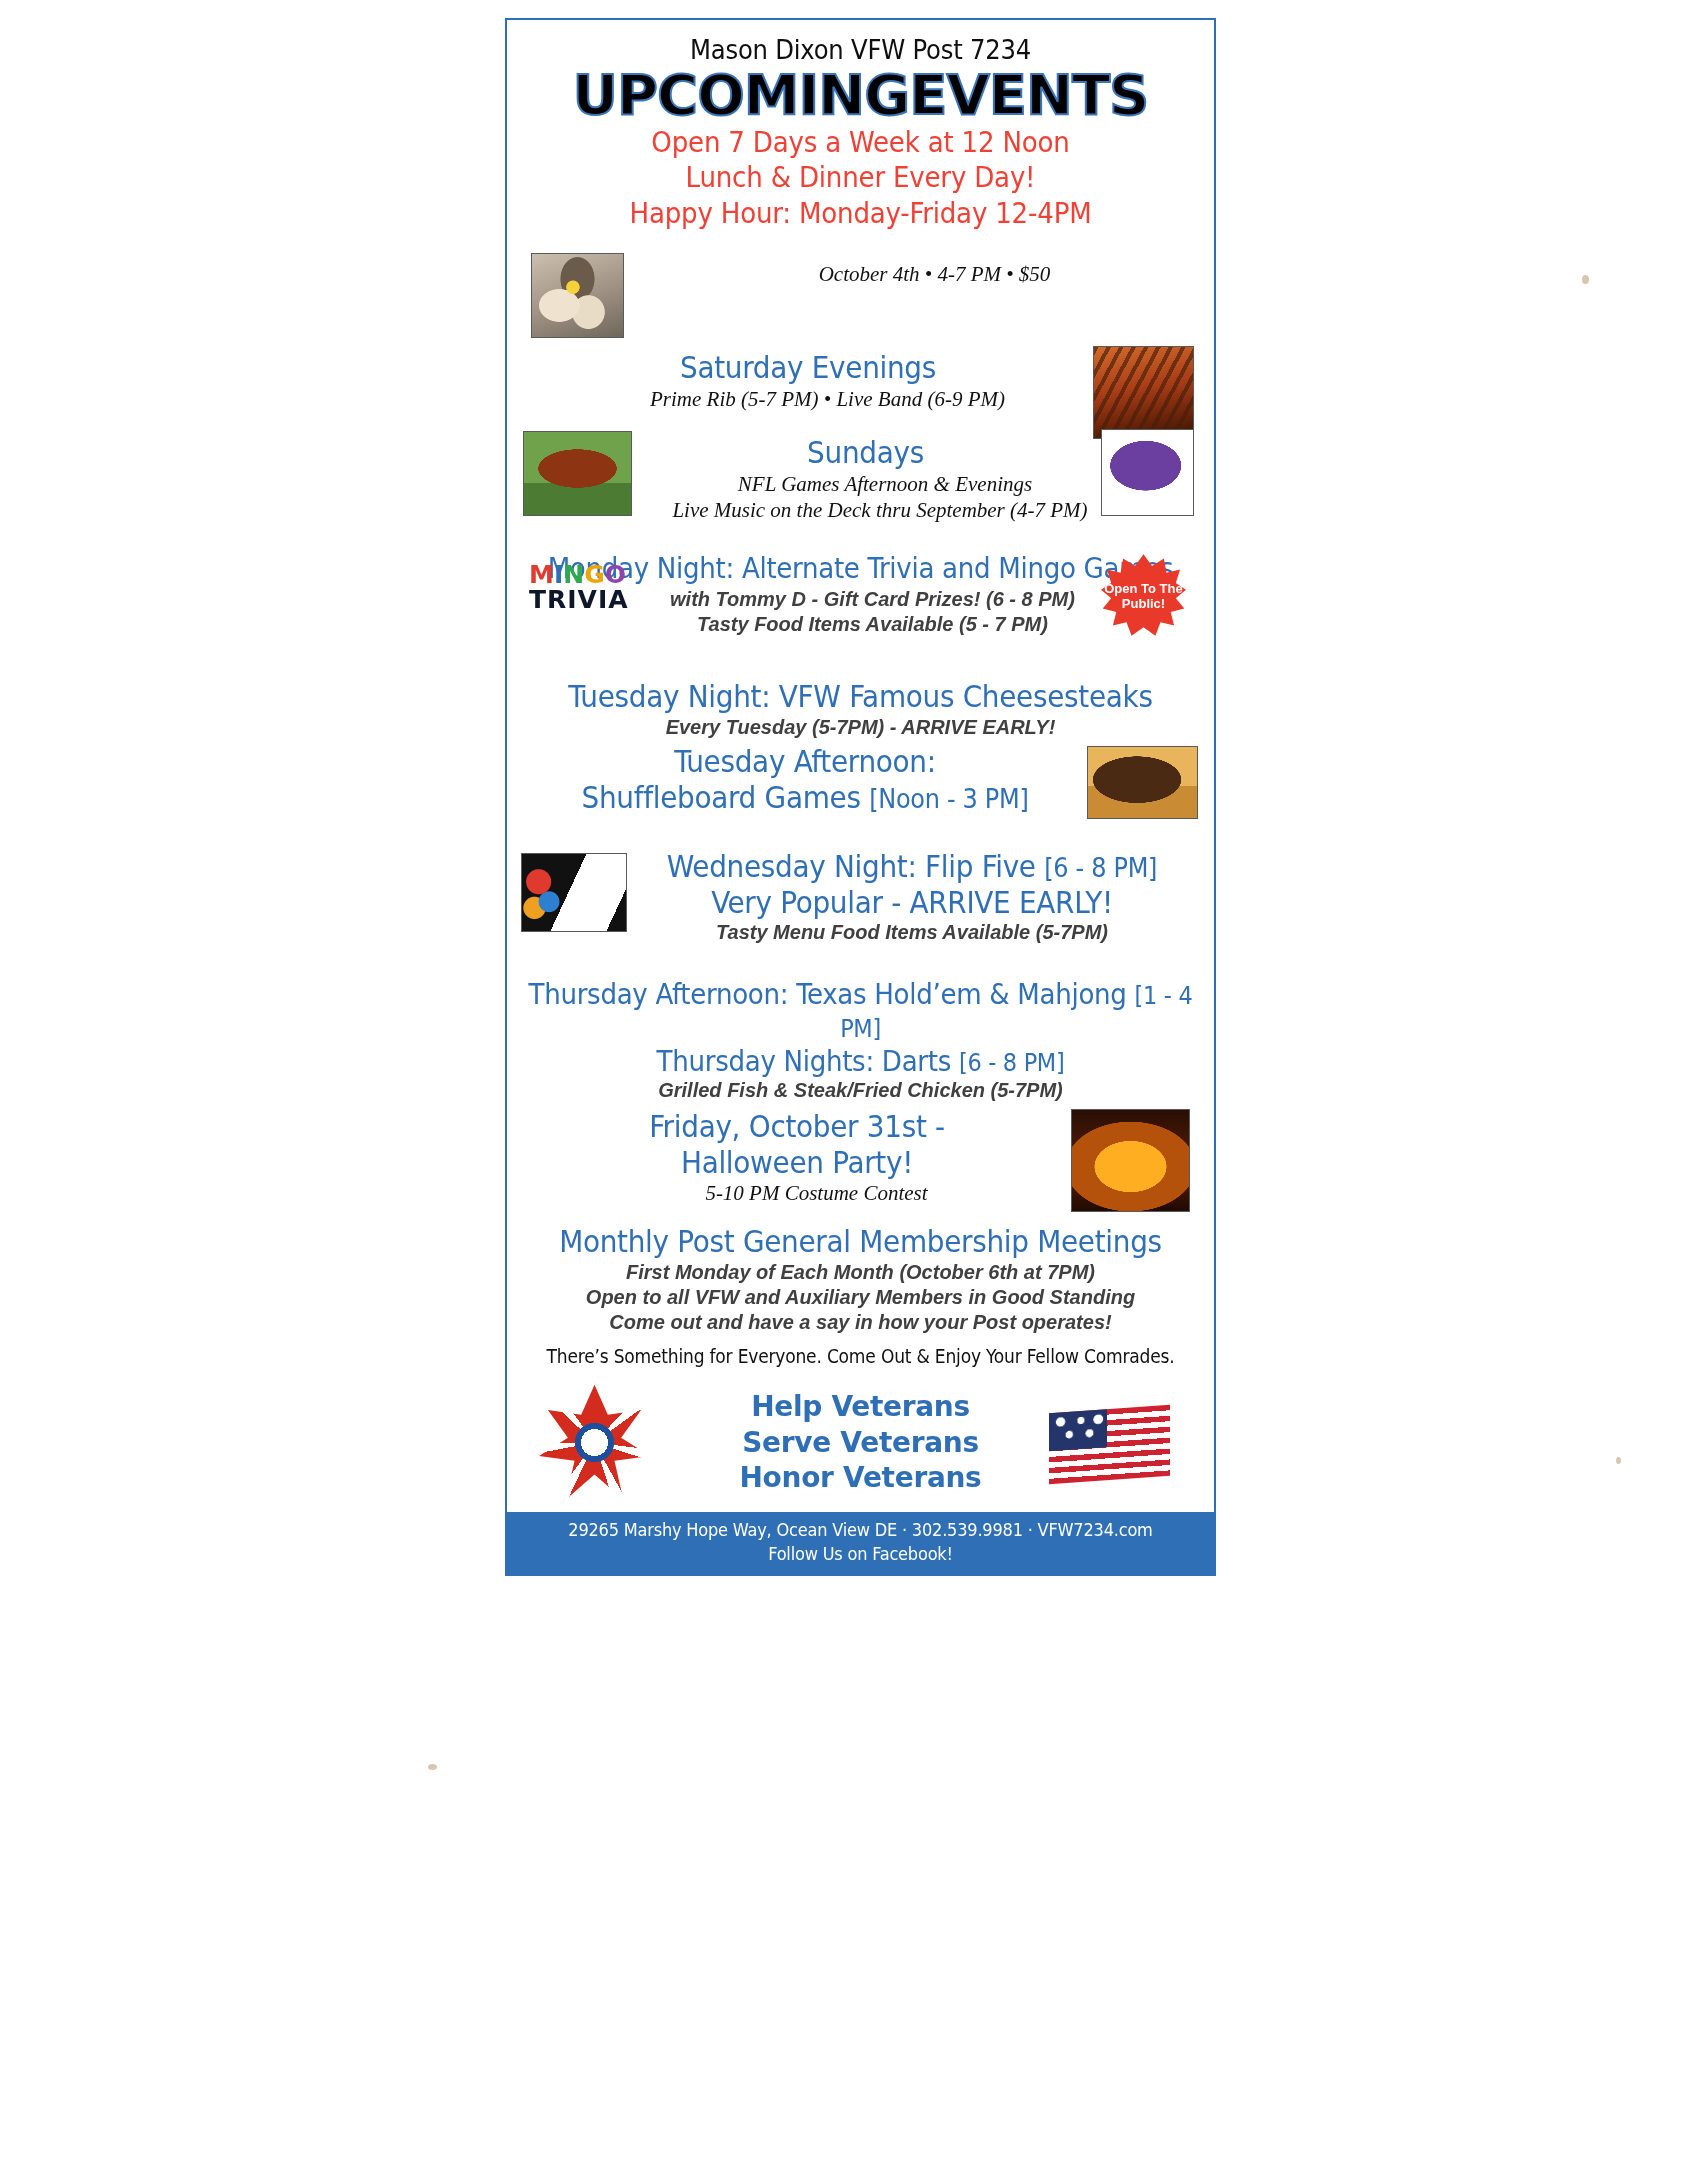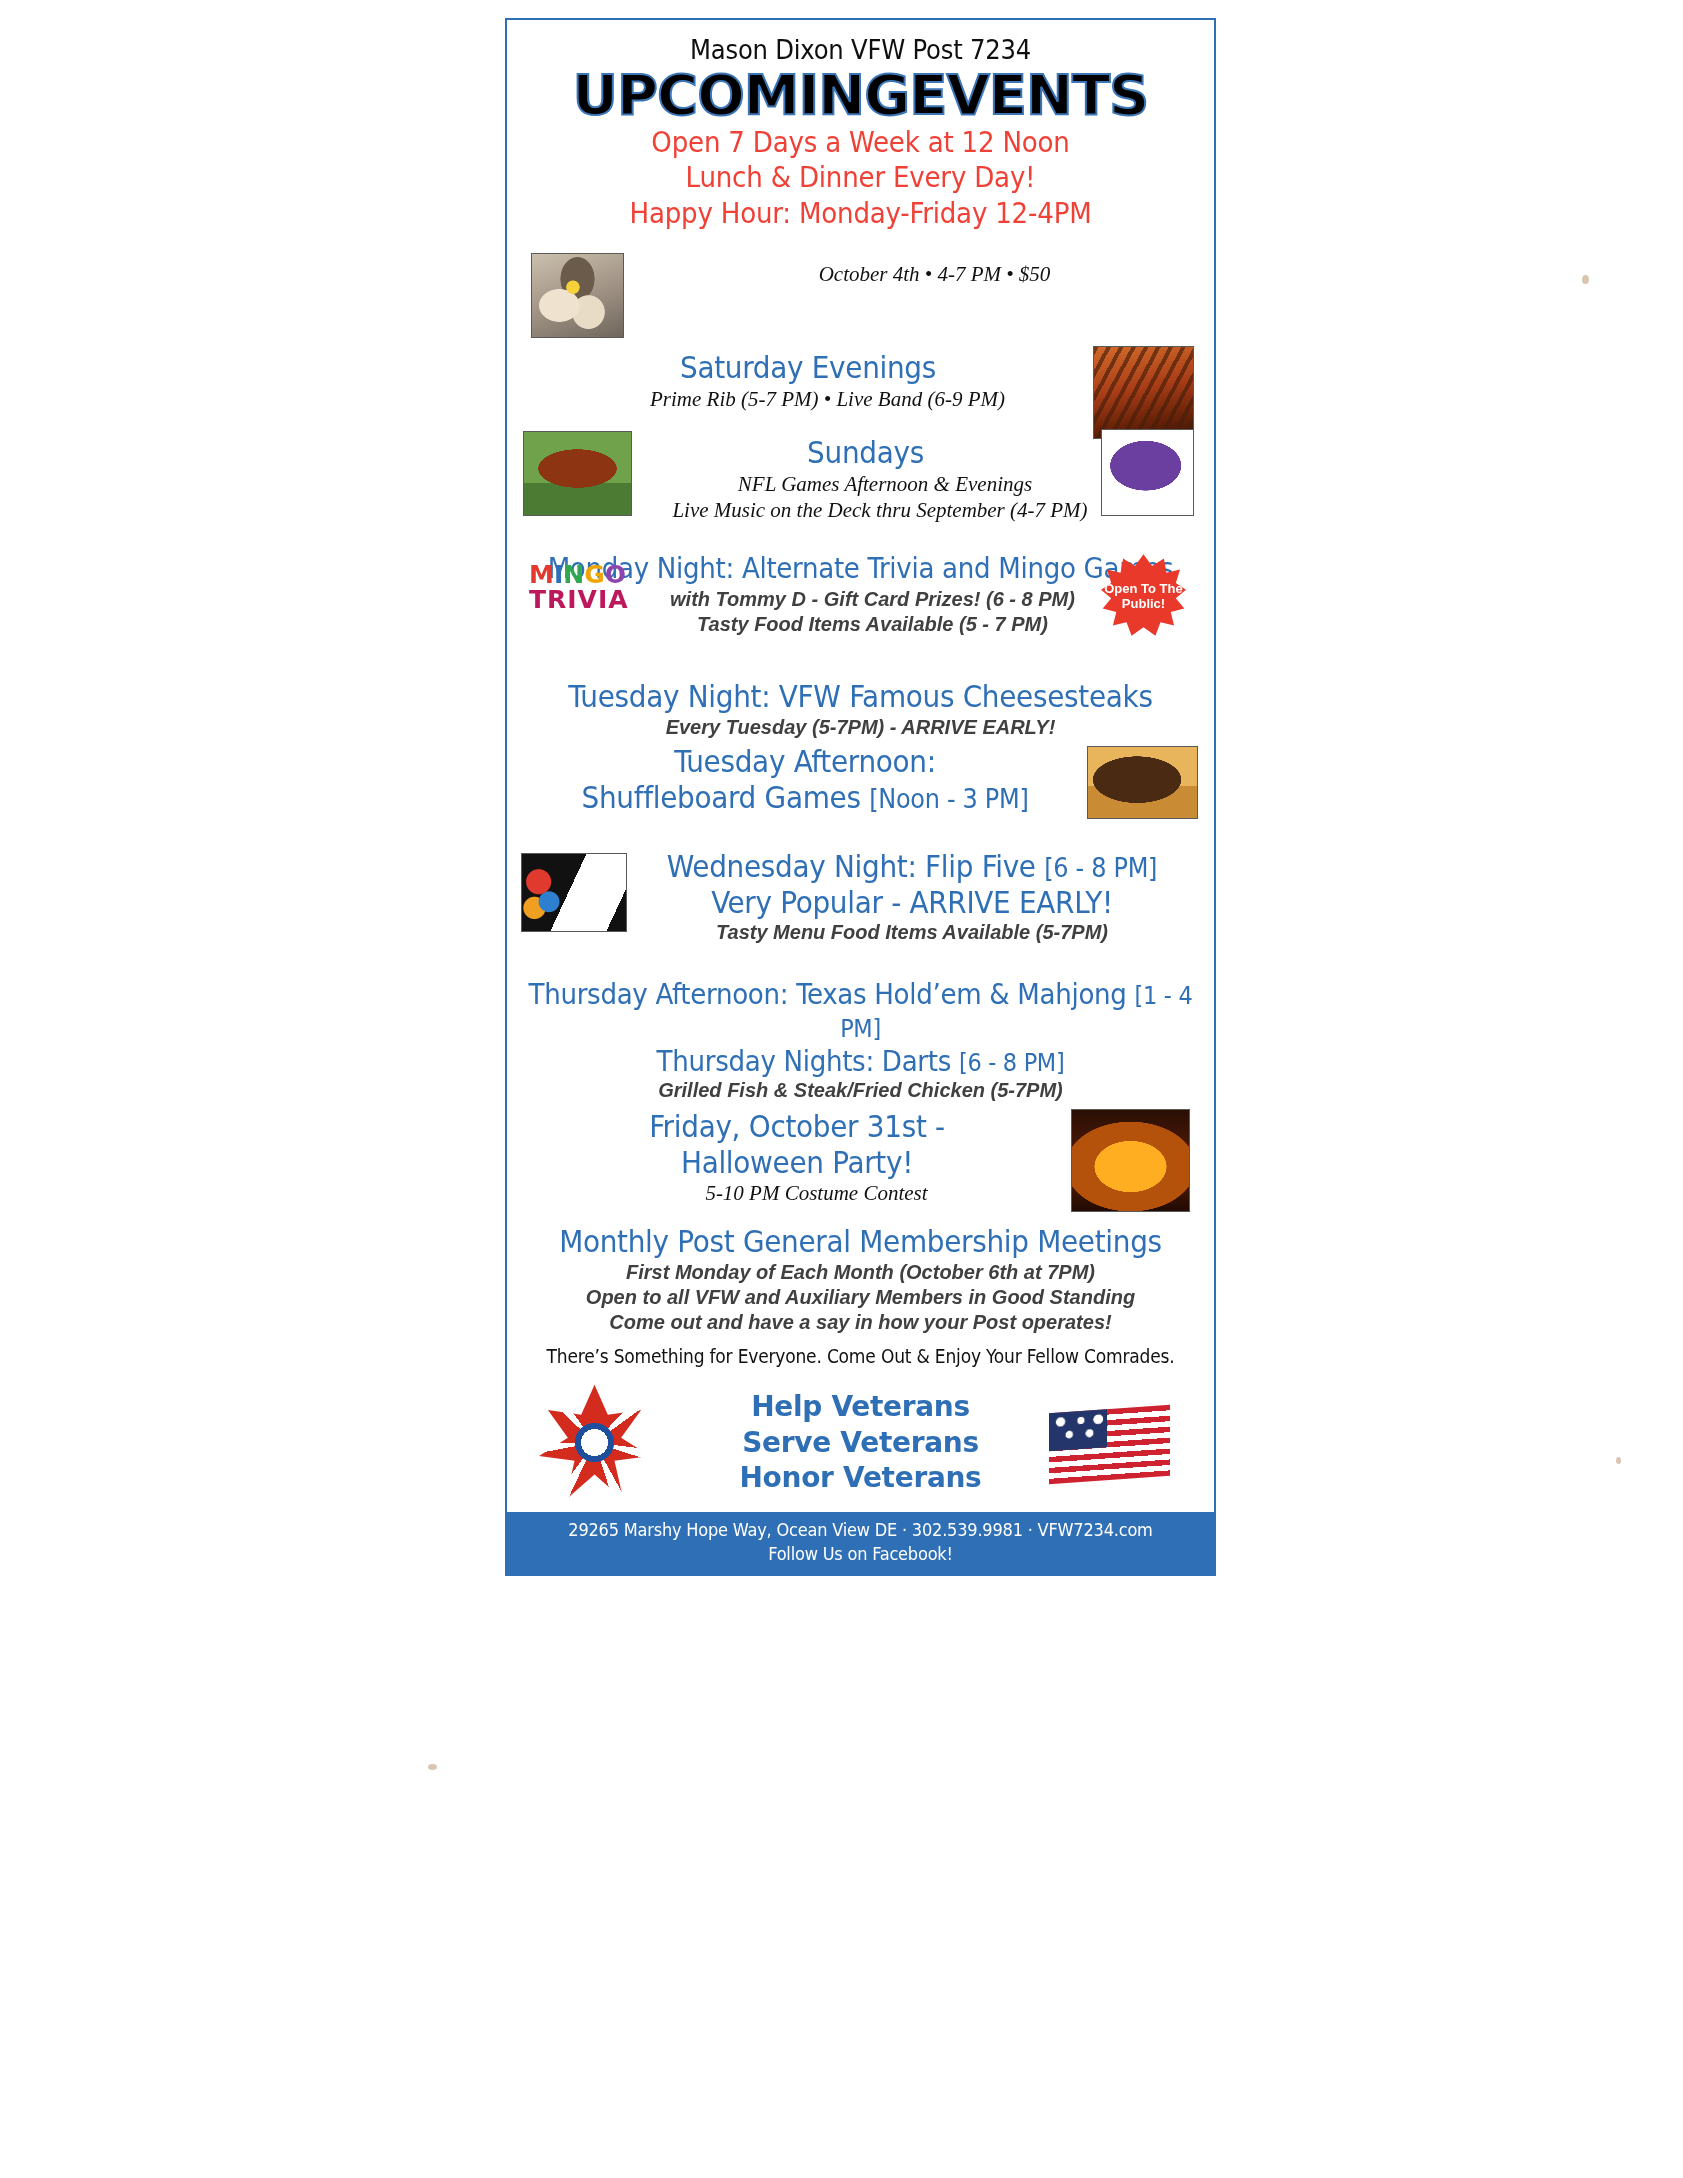--- a/index.html
+++ b/index.html
@@ -157,21 +157,21 @@
     font-family: "DejaVu Sans", sans-serif;
     font-weight: 700;
     font-size: 25px;
     text-align: left;
   }
   .mingo-logo .m1 { color: #e23a2e; }
   .mingo-logo .m2 { color: #f0a400; }
   .mingo-logo .m3 { color: #2fa84f; }
   .mingo-logo .m4 { color: #2f6fb5; }
   .mingo-logo .m5 { color: #8e44ad; }
-  .mingo-logo .triv { color: #be185d; display:block; letter-spacing: 1px;}
+  .mingo-logo .triv { color: #0f172a; display:block; letter-spacing: 1px;}
 
   .starburst {
     position: absolute;
     right: 14px; top: 2px;
     width: 85px; height: 85px;
     color: #ffffff;
     font-family: "Liberation Sans", sans-serif;
     font-weight: 700;
     font-size: 13px;
     line-height: 1.12;

